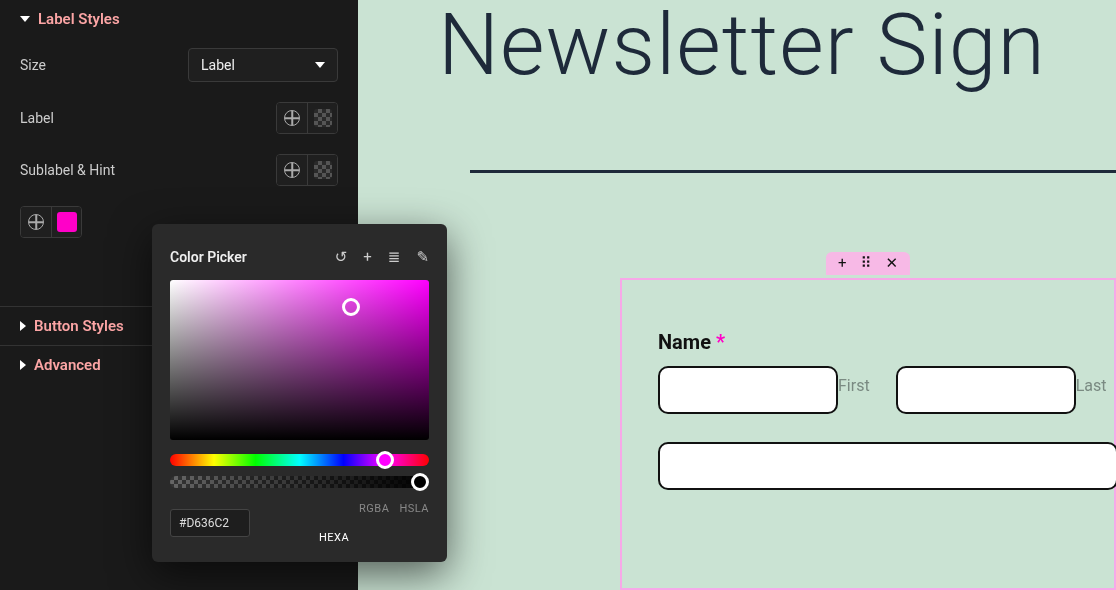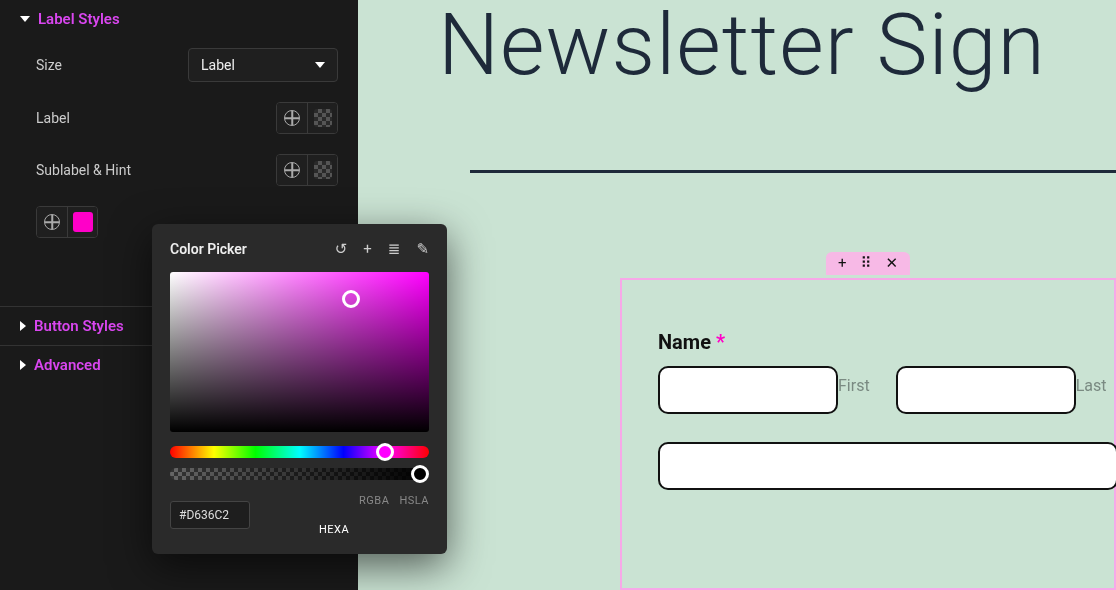--- a/index.html
+++ b/index.html
@@ -19,21 +19,21 @@
     position: relative;
     flex-shrink: 0;
   }
   .section-header {
     display: flex;
     align-items: center;
     gap: 8px;
     padding: 10px 20px;
     font-weight: 600;
     font-size: 15px;
-    color: #d946ef;
+    color: #fca5a5;
     cursor: pointer;
   }
   .section-header.collapsed {
     border-top: 1px solid #333;
   }
   .section-header.collapsed:last-of-type {
     border-bottom: 1px solid #333;
   }
   .caret {
     display: inline-block;
@@ -49,21 +49,20 @@
     border-bottom: 5px solid transparent;
     border-left: 6px solid #fff;
   }
   .row {
     display: flex;
     align-items: center;
     justify-content: space-between;
     padding: 10px 20px;
     font-size: 14px;
     color: #ccc;
-    margin-left: 16px;
   }
   .row-label { flex: 1; }
   .select {
     background: #1f1f1f;
     border: 1px solid #3a3a3a;
     border-radius: 4px;
     padding: 8px 12px;
     color: #eee;
     font-size: 14px;
     display: flex;
@@ -127,21 +126,21 @@
     width:20px; height:20px; border-radius:3px;
   }
   .colorpicker {
     position: absolute;
     left: 152px;
     top: 224px;
     width: 295px;
     background: #2a2a2a;
     border-radius: 6px;
     box-shadow: 0 12px 40px rgba(0,0,0,0.6);
-    padding: 16px 18px 18px;
+    padding: 24px 18px 18px;
     z-index: 50;
   }
   .cp-head {
     display:flex; justify-content:space-between; align-items:center;
     margin-bottom:14px;
   }
   .cp-title { color:#eee; font-weight:600; font-size:14px; }
   .cp-icons { display:flex; gap:16px; }
   .cp-icons span { color:#ccc; cursor:pointer; font-size:15px; }
   .sv-area {

